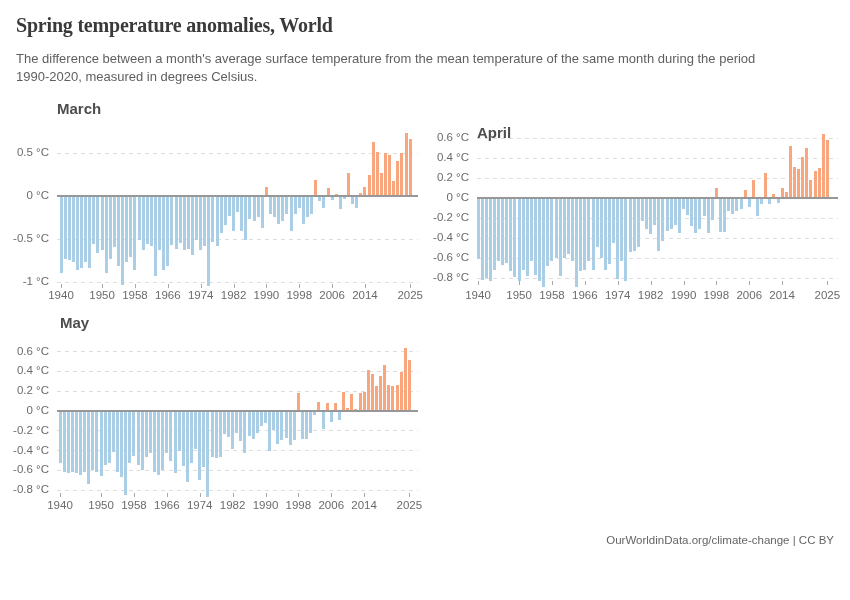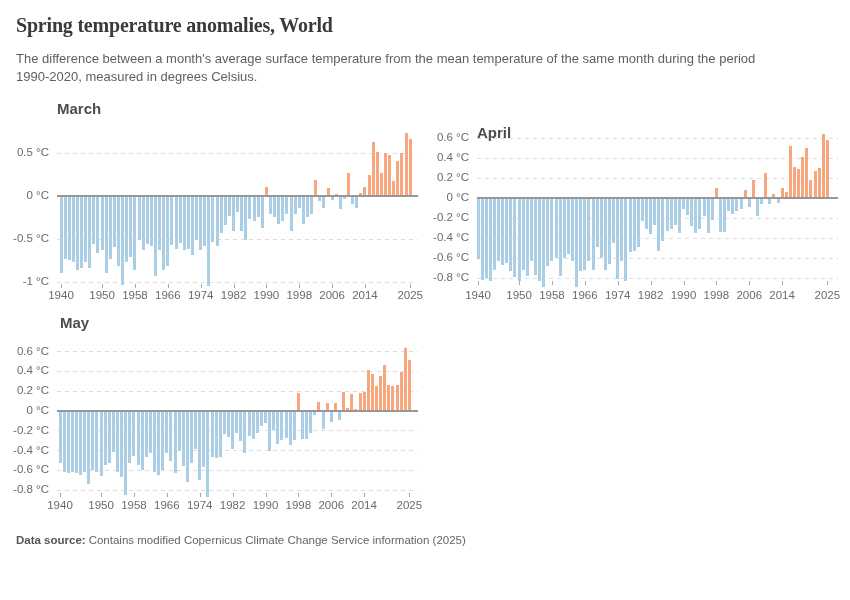--- a/index.html
+++ b/index.html
@@ -417,18 +417,16 @@
         <div class="tickmark" style="left: 331.26px; top: 493px;"></div>
         <div class="xlab" style="left: 309.26px; top: 499px;">2006</div>
         <div class="tickmark" style="left: 364.14px; top: 493px;"></div>
         <div class="xlab" style="left: 342.14px; top: 499px;">2014</div>
         <div class="tickmark" style="left: 409.35px; top: 493px;"></div>
         <div class="xlab" style="left: 387.35px; top: 499px;">2025</div>
       </div>
   </div>
 
   <div class="footer">
-    <div class="src-line">
-      <span class="lbl">Data source:</span><span>Contains modified Copernicus Climate Change Service information (2025)</span>
-    </div>
+    <a class="credit">OurWorldinData.org/climate-change | CC BY</a>
   </div>
 
 </div>
 
 </body></html>

